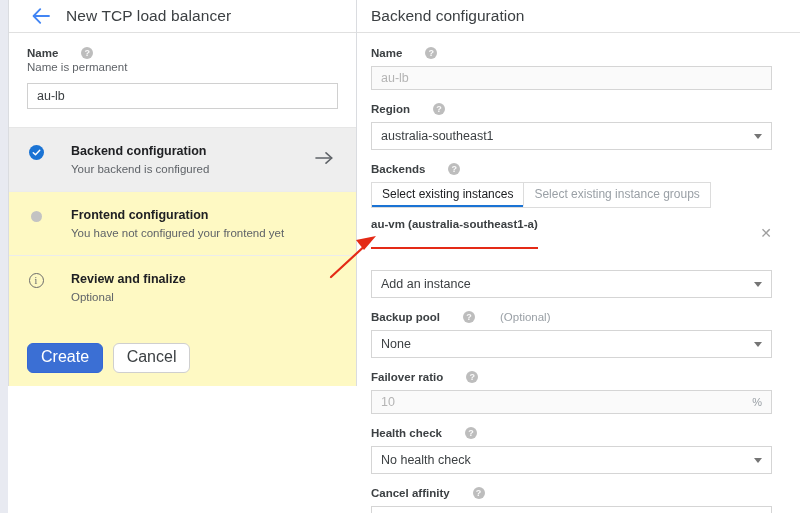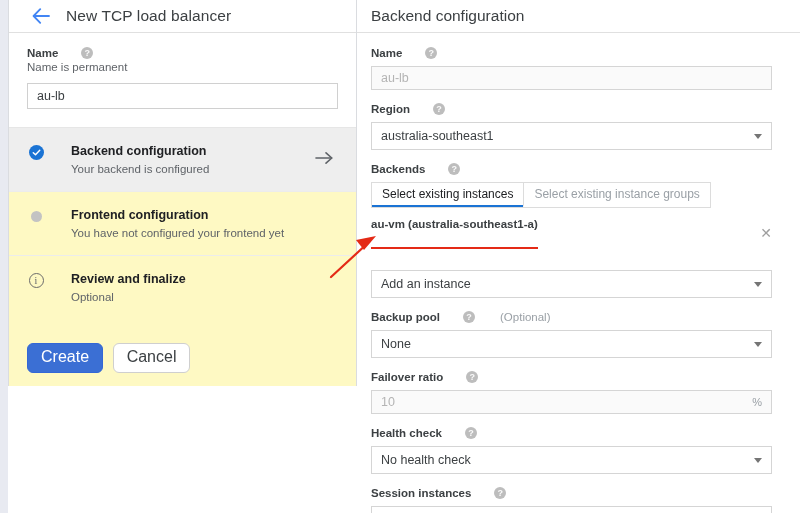--- a/index.html
+++ b/index.html
@@ -497,21 +497,21 @@
           <span class="help-icon">?</span>
         </div>
         <div class="select-box">
           <span>No health check</span>
           <span class="caret"></span>
         </div>
       </div>
 
       <div class="form-group">
         <div class="field-label-row">
-          <span class="field-label">Session instances</span>
+          <span class="field-label">Cancel affinity</span>
           <span class="help-icon">?</span>
         </div>
         <div class="select-box">
           <span>None</span>
           <span class="caret"></span>
         </div>
       </div>
 
     </div>
   </div>

